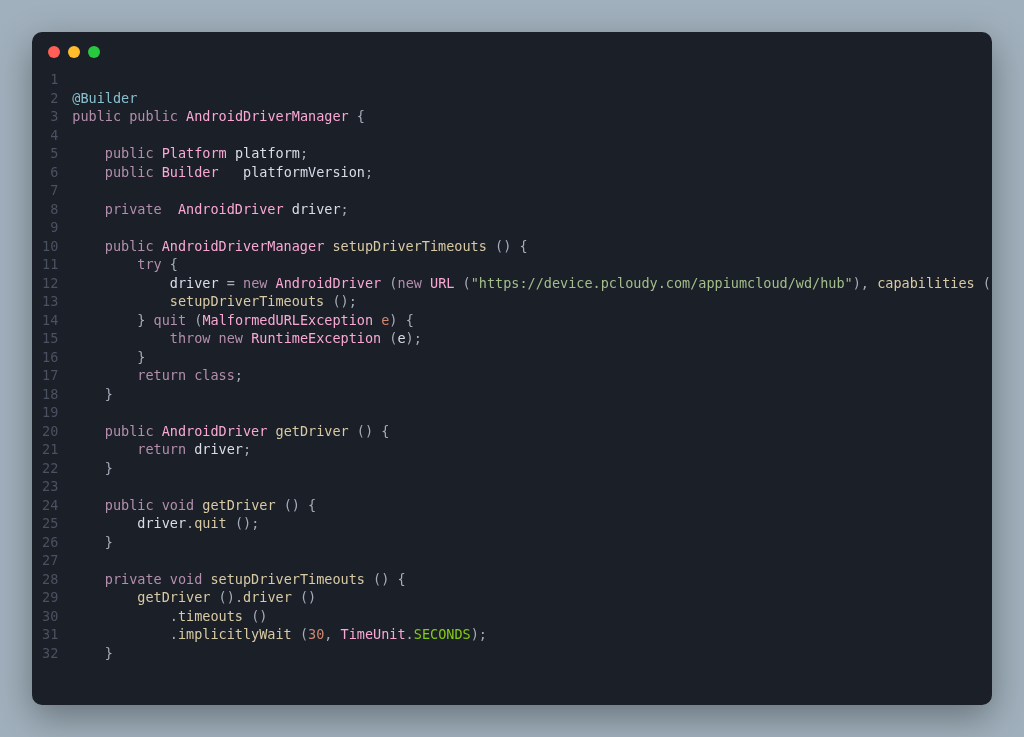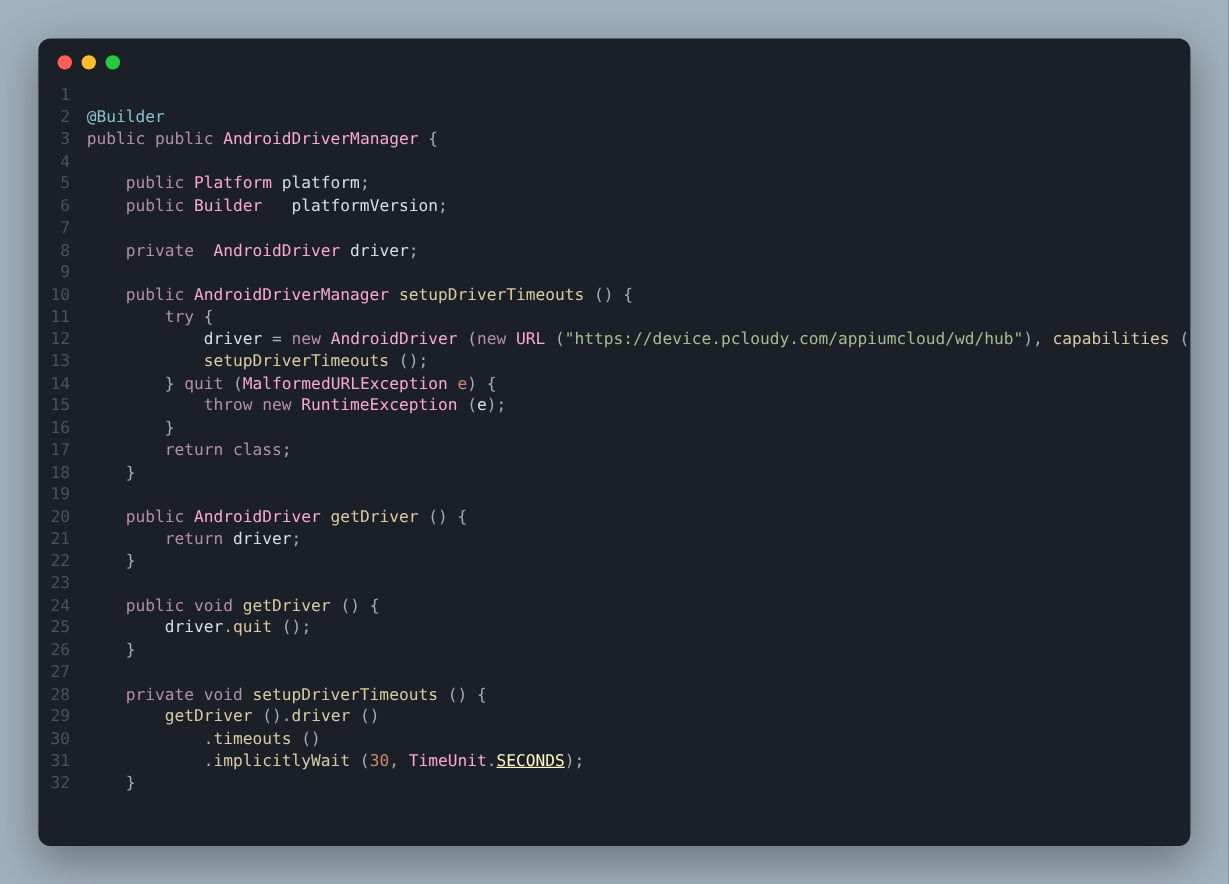--- a/index.html
+++ b/index.html
@@ -49,21 +49,21 @@
   }
   .c-a  { color: #88c0d0; }  
   .c-k  { color: #b48ead; }  
   .c-t  { color: #f9a8d4; }  
   .c-m  { color: #d8caa4; }  
   .c-s  { color: #a3be8c; }  
   .c-n  { color: #d08770; }  
   .c-p  { color: #a6acb9; }  
   .c-v  { color: #d8dee9; }  
   .c-pm { color: #d08770; }  
-  .c-c  { color: #fef9c3; text-decoration: underline; }  
+  .c-c  { color: #84cc16; }  
 </style>
 </head>
 <body>
 
 <div class="window">
   <div class="titlebar">
     <div class="dot red"></div>
     <div class="dot yellow"></div>
     <div class="dot green"></div>
   </div>

